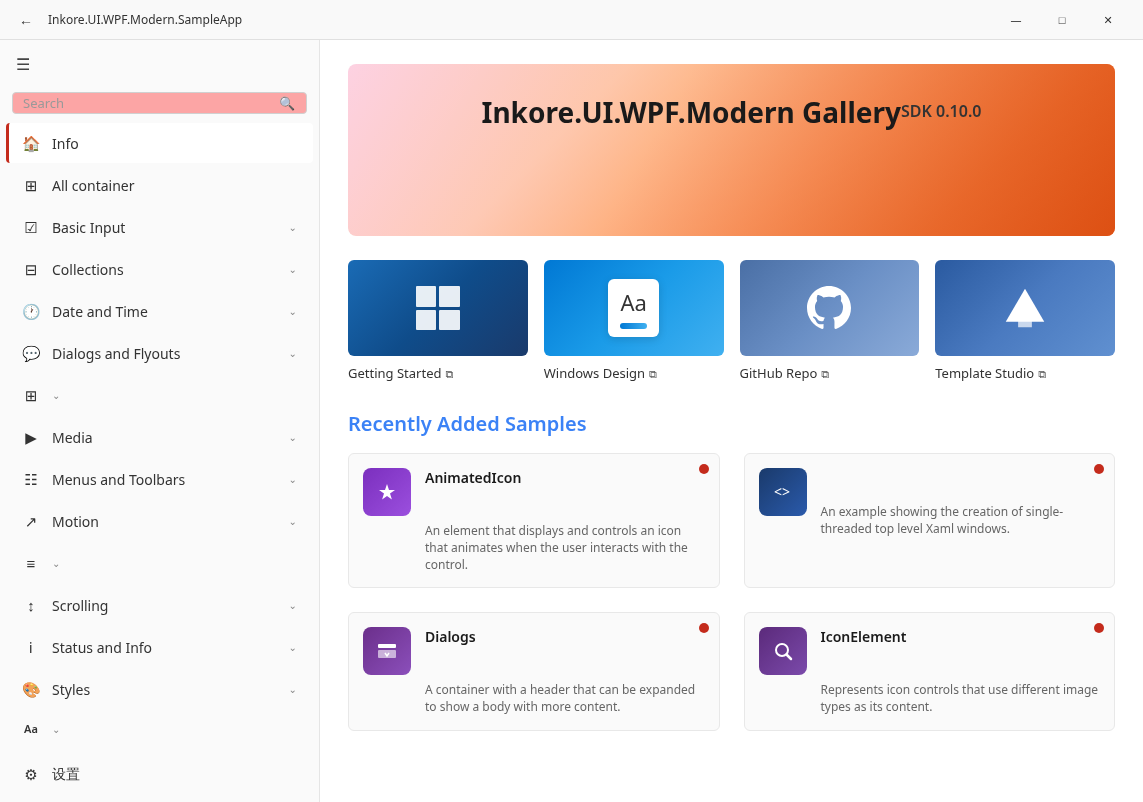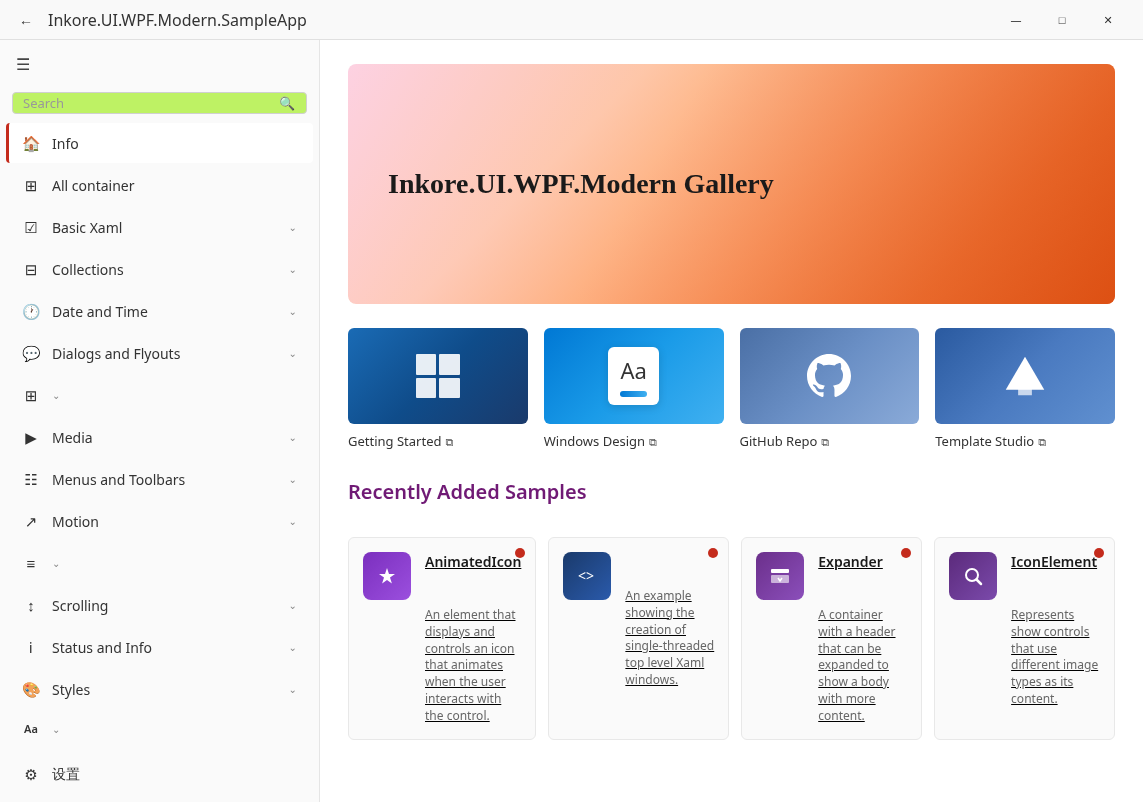--- a/index.html
+++ b/index.html
@@ -24,21 +24,21 @@
       flex-shrink: 0;
     }
     .titlebar-back {
       width: 28px; height: 28px;
       display: flex; align-items: center; justify-content: center;
       cursor: pointer; border-radius: 4px;
       font-size: 14px; color: #333;
       margin-right: 8px;
     }
     .titlebar-title {
-      font-size: 16px; color: #333; flex: 1;
+      font-size: 12px; color: #333; flex: 1;
     }
     .titlebar-controls {
       display: flex; gap: 0;
     }
     .titlebar-btn {
       width: 46px; height: 32px;
       display: flex; align-items: center; justify-content: center;
       cursor: pointer; font-size: 11px; color: #333;
       border-radius: 4px;
     }
@@ -64,21 +64,21 @@
     .sidebar-hamburger {
       height: 48px;
       display: flex; align-items: center; padding: 0 16px;
       cursor: pointer;
     }
     .hamburger-icon { font-size: 16px; color: #444; }
 
     .sidebar-search {
       margin: 4px 12px 8px 12px;
       display: flex; align-items: center;
-      background: #bef264;
+      background: #fca5a5;
       border: 1px solid #d0d0d0;
       border-radius: 4px;
       padding: 1px 10px;
       gap: 10px;
     }
     .sidebar-search input {
       border: none; outline: none; background: transparent;
       font-size: 13px; color: #333; flex: 1;
       font-family: 'Segoe UI', system-ui, sans-serif;
     }
@@ -109,31 +109,30 @@
     .main-content {
       flex: 1;
       background: #fff;
       overflow-y: auto;
       padding: 24px 28px;
     }
 
     
     .hero-banner {
       width: 100%;
-      height: 240px;
+      height: 172px;
       background: linear-gradient(135deg, #f8e8f0 0%, #fde8d8 30%, #fda070 60%, #f07030 80%, #e05010 100%);
       border-radius: 8px;
       display: flex;
-      flex-direction: column;
+      flex-direction: row;
       justify-content: center;
       padding: 32px 40px;
       margin-bottom: 24px;
       position: relative;
       overflow: hidden;
-      font-family: Liberation Serif, serif;
     }
     .hero-banner::before {
       content: '';
       position: absolute; top: 0; left: 0; right: 0; bottom: 0;
       background: linear-gradient(120deg, rgba(255,200,220,0.7) 0%, rgba(255,160,100,0.5) 40%, rgba(220,80,20,0.8) 100%);
       border-radius: 8px;
     }
     .hero-title {
       font-size: 28px; font-weight: 700; color: #1a1a1a;
       position: relative; z-index: 1;
@@ -193,27 +192,27 @@
       box-shadow: 0 2px 8px rgba(0,0,0,0.15);
       text-align: left;
     }
     .aa-text { font-size: 22px; font-weight: 400; color: #333; }
     .aa-bar {
       height: 6px; background: linear-gradient(90deg, #0078d4, #40b0f0); border-radius: 3px; margin-top: 6px;
     }
 
     
     .section-title {
-      font-size: 20px; font-weight: 600; color: #701a75;
-      margin-bottom: 32px;
+      font-size: 20px; font-weight: 600; color: #3b82f6;
+      margin-bottom: 16px;
     }
 
     
     .samples-grid {
-      display: grid; grid-template-columns: 1fr 1fr 1fr 1fr; gap: 12px; text-decoration: underline;
+      display: grid; grid-template-columns: 1fr 1fr; gap: 24px;
     }
     .sample-item {
       display: flex; align-items: flex-start; gap: 14px;
       padding: 14px; border: 1px solid #e8e8e8; border-radius: 6px;
       cursor: pointer; background: #fafafa;
       position: relative;
     }
     .sample-icon {
       width: 48px; height: 48px; border-radius: 8px;
       display: flex; align-items: center; justify-content: center;
@@ -271,21 +270,21 @@
     <div class="nav-item active">
       <span class="nav-icon">🏠</span>
       <span class="nav-label">Info</span>
     </div>
     <div class="nav-item">
       <span class="nav-icon">⊞</span>
       <span class="nav-label">All container</span>
     </div>
     <div class="nav-item">
       <span class="nav-icon">☑</span>
-      <span class="nav-label">Basic Xaml</span>
+      <span class="nav-label">Basic Input</span>
       <span class="nav-chevron">⌄</span>
     </div>
     <div class="nav-item">
       <span class="nav-icon">⊟</span>
       <span class="nav-label">Collections</span>
       <span class="nav-chevron">⌄</span>
     </div>
     <div class="nav-item">
       <span class="nav-icon">🕐</span>
       <span class="nav-label">Date and Time</span>
@@ -344,20 +343,21 @@
     <div class="nav-item" style="margin-bottom:8px;">
       <span class="nav-icon">⚙</span>
       <span class="nav-label">设置</span>
     </div>
   </div>
 
   <div class="main-content">
 
     <div class="hero-banner">
       <span class="hero-title">Inkore.UI.WPF.Modern Gallery</span>
+      <span class="hero-subtitle">SDK 0.10.0</span>
     </div>
 
     <div class="cards-row">
 
       <div class="card">
         <div class="card-image windows-bg">
           <div class="win-logo">
             <div class="win-logo-piece"></div>
             <div class="win-logo-piece"></div>
             <div class="win-logo-piece"></div>
@@ -441,36 +441,36 @@
 
         <div class="sample-item">
           <div class="sample-icon purple2">
             <svg width="24" height="24" viewBox="0 0 24 24" fill="white">
               <rect x="3" y="5" width="18" height="4" rx="1"></rect>
               <rect x="3" y="11" width="18" height="8" rx="1" fill="rgba(255,255,255,0.6)"></rect>
               <path d="M10 14 L12 17 L14 14" stroke="white" stroke-width="1.5" fill="none"></path>
             </svg>
           </div>
           <div class="sample-info">
-            <div class="sample-title">Expander</div>
+            <div class="sample-title">Dialogs</div>
             <div class="sample-desc">A container with a header that can be expanded to show a body with more content.</div>
           </div>
           <div class="new-badge"></div>
         </div>
 
         <div class="sample-item">
           <div class="sample-icon purple3">
             <svg width="24" height="24" viewBox="0 0 24 24" fill="white">
               <circle cx="11" cy="11" r="6" fill="none" stroke="white" stroke-width="2"></circle>
               <line x1="15.5" y1="15.5" x2="20" y2="20" stroke="white" stroke-width="2.5" stroke-linecap="round"></line>
             </svg>
           </div>
           <div class="sample-info">
             <div class="sample-title">IconElement</div>
-            <div class="sample-desc">Represents show controls that use different image types as its content.</div>
+            <div class="sample-desc">Represents icon controls that use different image types as its content.</div>
           </div>
           <div class="new-badge"></div>
         </div>
 
       </div>
     </div>
 
   </div>
 </div>
 

